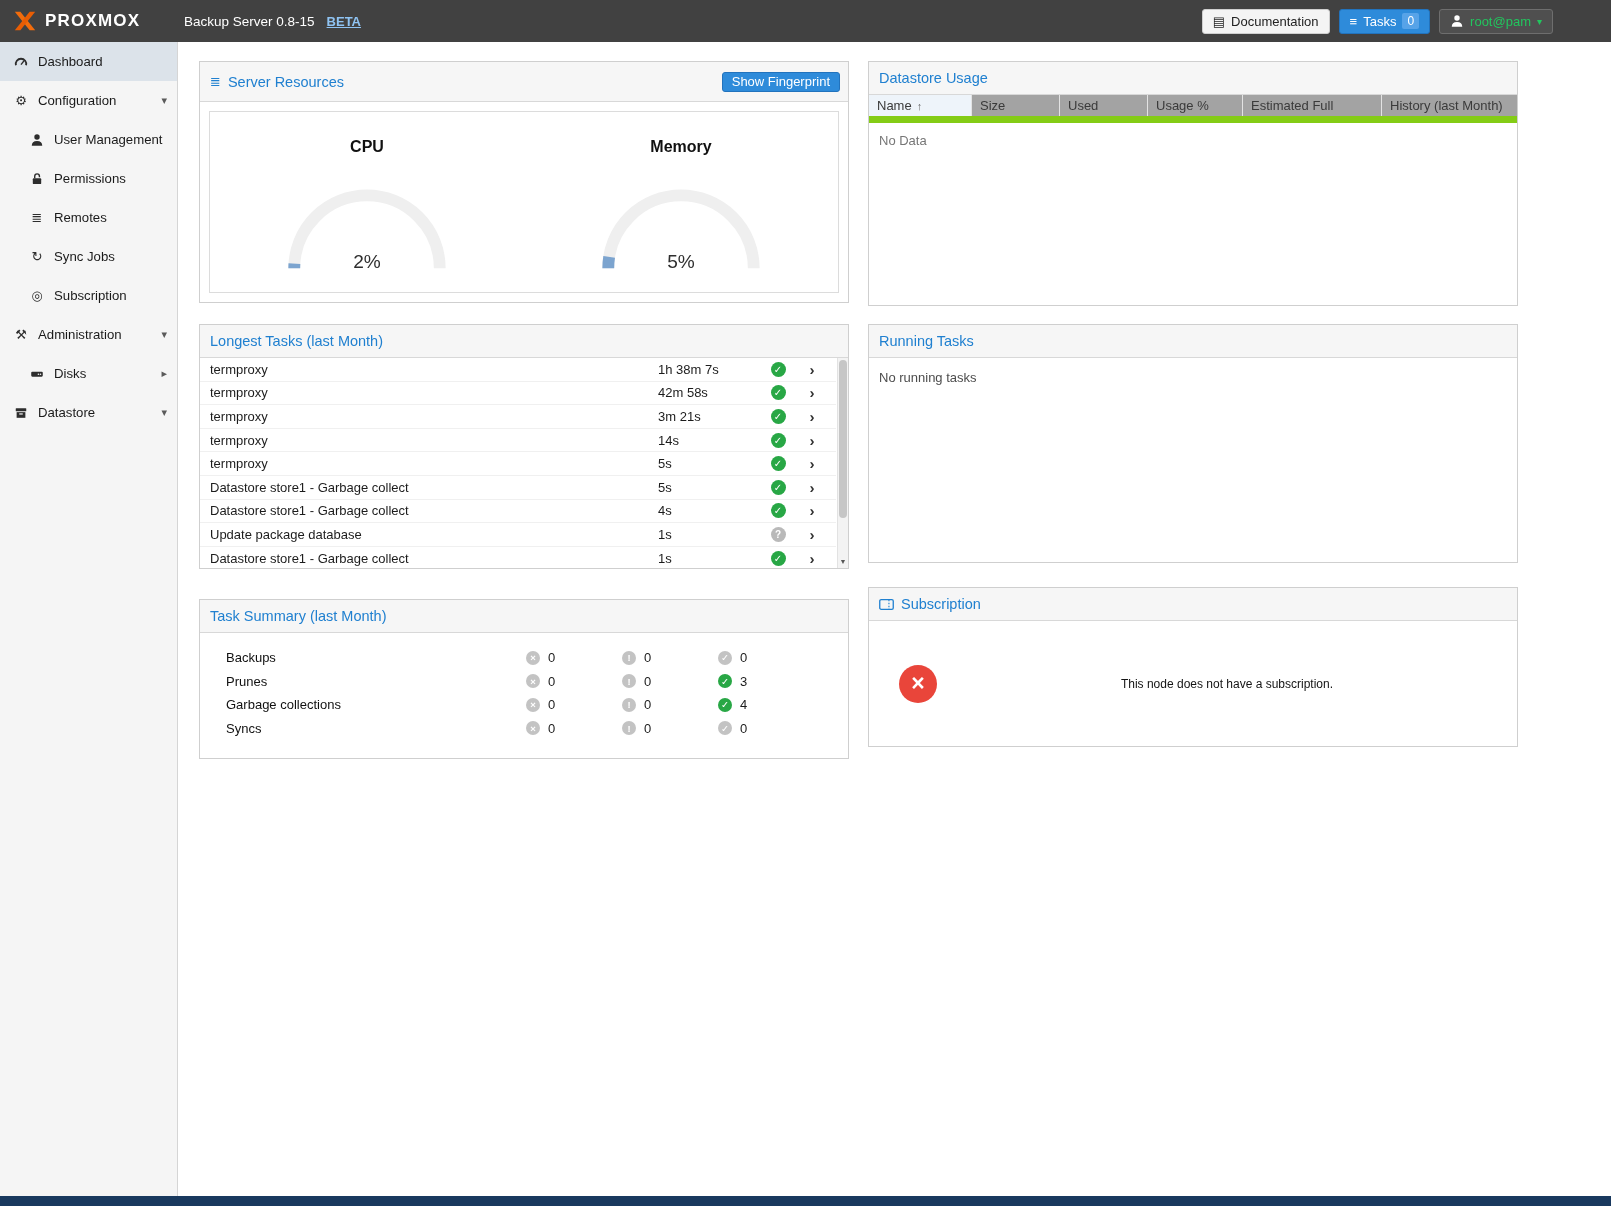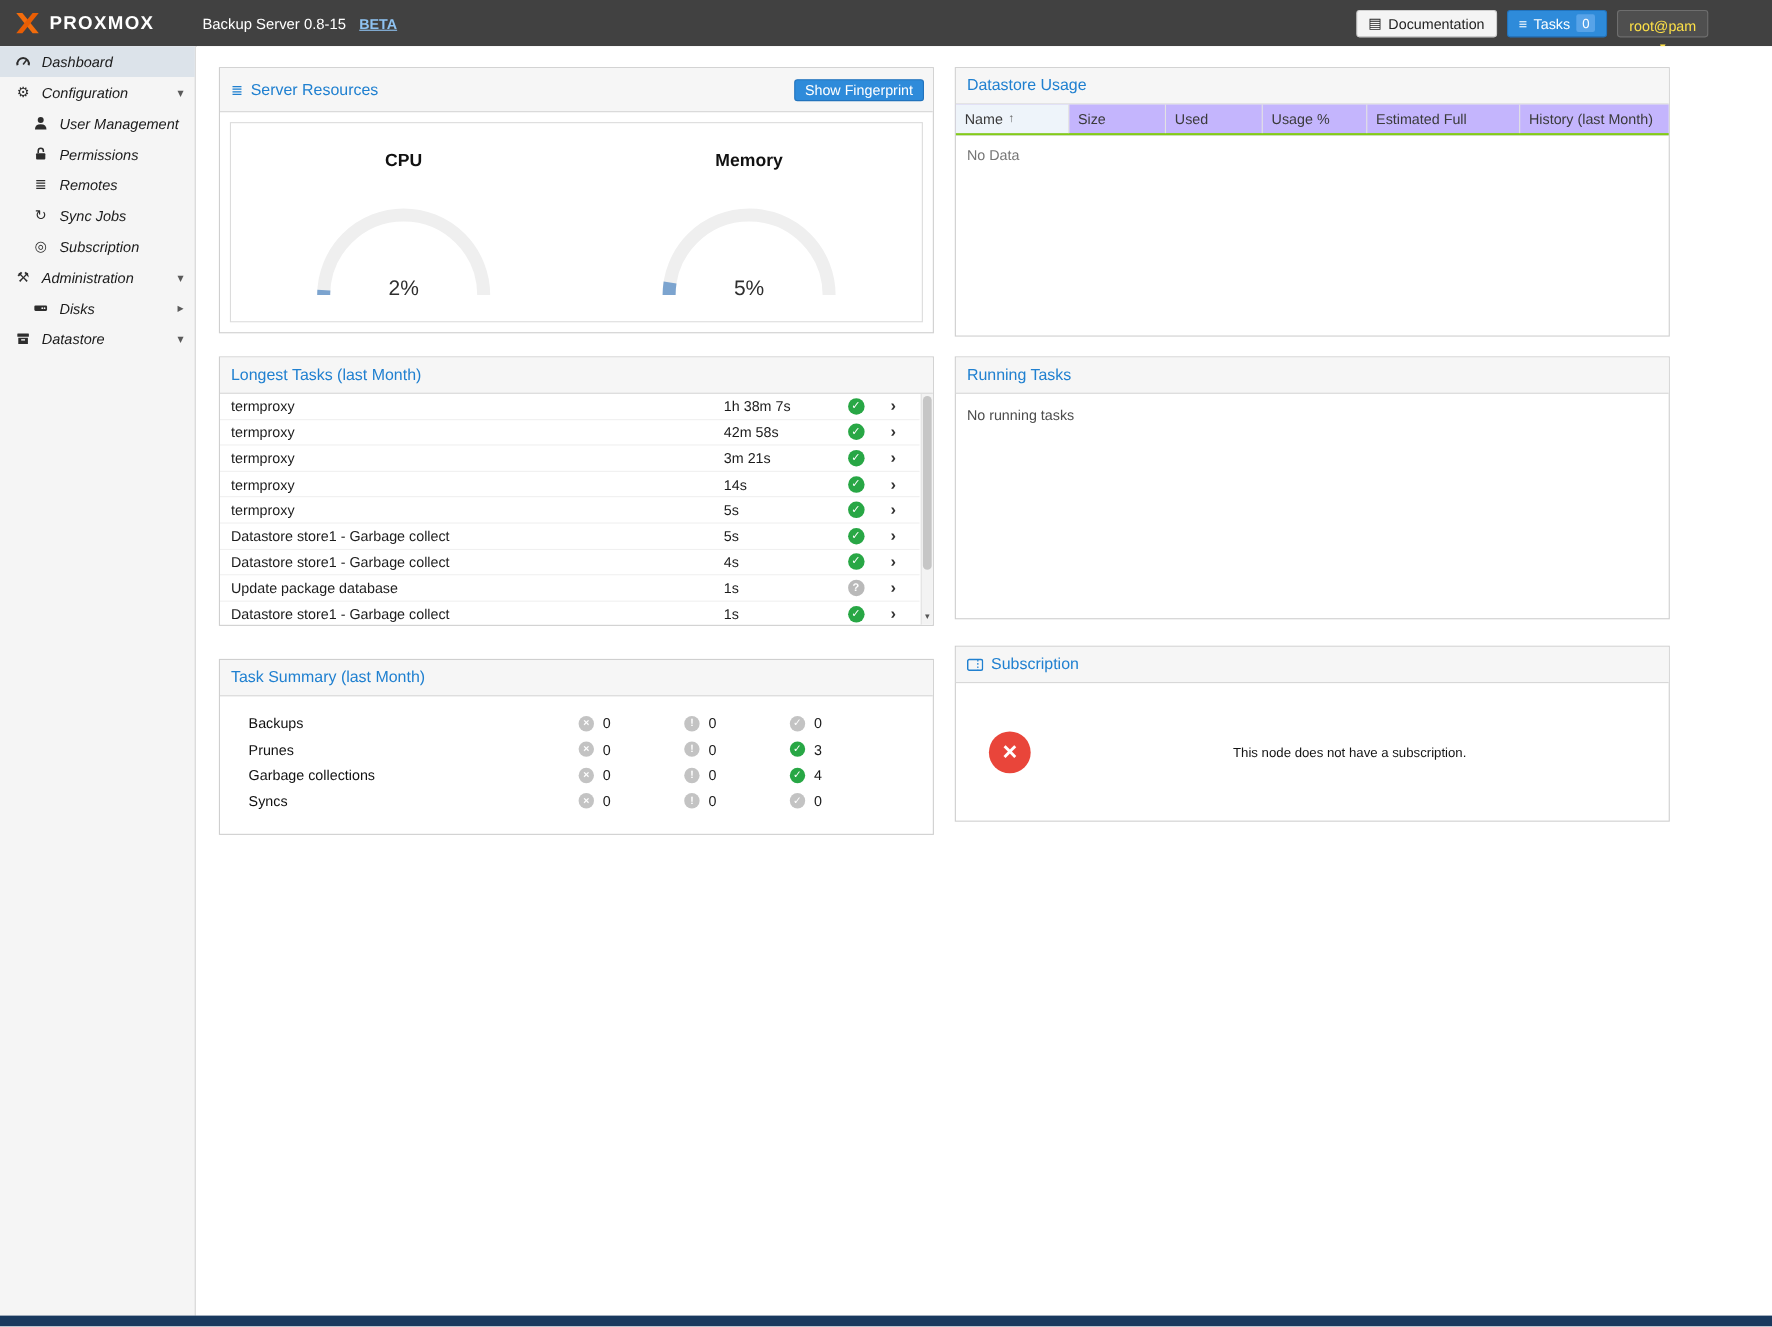--- a/index.html
+++ b/index.html
@@ -20,33 +20,33 @@
   .product { font-size:13.5px; }
   .beta { color:#8fc3f2; font-weight:bold; text-decoration:underline; margin-left:4px; cursor:pointer; }
   .topbar-right { margin-left:auto; display:flex; align-items:center; gap:9px; padding-right:46px; }
   .btn {
     height:25px; border-radius:3px; font-size:13px; padding:0 10px;
     display:flex; align-items:center; gap:6px; cursor:pointer;
     font-family:inherit; border:1px solid transparent;
   }
   .btn-light { background:#f4f4f4; color:#222; border-color:#cfcfcf; }
   .btn-blue  { background:var(--accent,#2e8bda); color:#fff; border-color:#2273bd; }
-  .btn-dark  { background:#4f4f4f; color:#fde047; border-color:#6e6e6e;flex-direction:column; }
+  .btn-dark  { background:#4f4f4f; color:#22c55e; border-color:#6e6e6e; }
   .badge { background:#57a3e8; color:#fff; font-size:12px; padding:1px 5px; border-radius:2px; }
   .caret { font-size:10px; color:inherit; }
   .si { width:14px; height:14px; display:block; }
 
   
   .sidebar {
     position:absolute; top:42px; left:0; bottom:10px; width:178px;
     background:#f5f5f5; border-right:1px solid #d5d5d5;
   }
   .nav-item {
-    height:28px; display:flex; align-items:center; gap:9px;
-    padding-left:13px; font-size:13.2px; color:#1a1a1a; cursor:pointer;font-style:italic;
+    height:39px; display:flex; align-items:center; gap:9px;
+    padding-left:13px; font-size:13.2px; color:#1a1a1a; cursor:pointer;
   }
   .nav-item.lvl1 { padding-left:29px; }
   .nav-item.selected { background:var(--sidebar_selected,#dce3ea); }
   .nav-ico { width:16px; text-align:center; color:#2d2d2d; font-size:13px; flex:0 0 16px; display:flex; justify-content:center; }
   .nav-caret { margin-left:auto; margin-right:10px; color:#5a5a5a; font-size:11px; }
 
   
   .main { position:absolute; top:42px; left:179px; right:0; bottom:10px; background:#fff; overflow:hidden; }
   .page-titlebar {
     height:39px; display:flex; align-items:center; padding-left:12px;
@@ -72,21 +72,21 @@
   .p-sr { height:242px; margin-bottom:21px; }
   .sr-body { flex:1; padding:9px; }
   .gauge-box { height:100%; border:1px solid #dcdcdc; display:flex; }
   .gauge { flex:1; display:flex; flex-direction:column; align-items:center; padding-top:26px; }
   .gauge-label { font-weight:bold; font-size:16px; color:#111; margin-bottom:24px; }
   .gauge-svg { width:190px; height:100px; overflow:visible; }
   .gauge-val { font-size:21px; fill:#2f2f2f; }
 
   
   .p-du { height:245px; margin-bottom:18px; }
-  .table-head { display:flex; height:28px; background:#c4b5fd; border-bottom:2px solid #84cc16; font-size:13px; color:#3a3a3a; flex:0 0 auto; }
+  .table-head { display:flex; height:28px; background:#a3a3a3; border-bottom:7px solid #84cc16; font-size:13px; color:#3a3a3a; flex:0 0 auto; }
   .th { padding:0 8px; border-right:1px solid #e3e3e3; display:flex; align-items:center; gap:5px; cursor:pointer; }
   .th.sorted { background:#eef4fa; }
   .th .sort { color:#666; font-size:11px; }
   .du-body { flex:1; padding:10px; color:#767676; font-size:13px; }
 
   
   .p-lt { height:245px; margin-bottom:30px; }
   .lt-list { position:relative; flex:1; overflow:hidden; padding-right:12px; }
   .lt-row { height:23.6px; display:flex; align-items:center; font-size:13px; border-bottom:1px solid #f0f0f0; cursor:pointer; }
   .lt-name { width:458px; padding-left:10px; }

